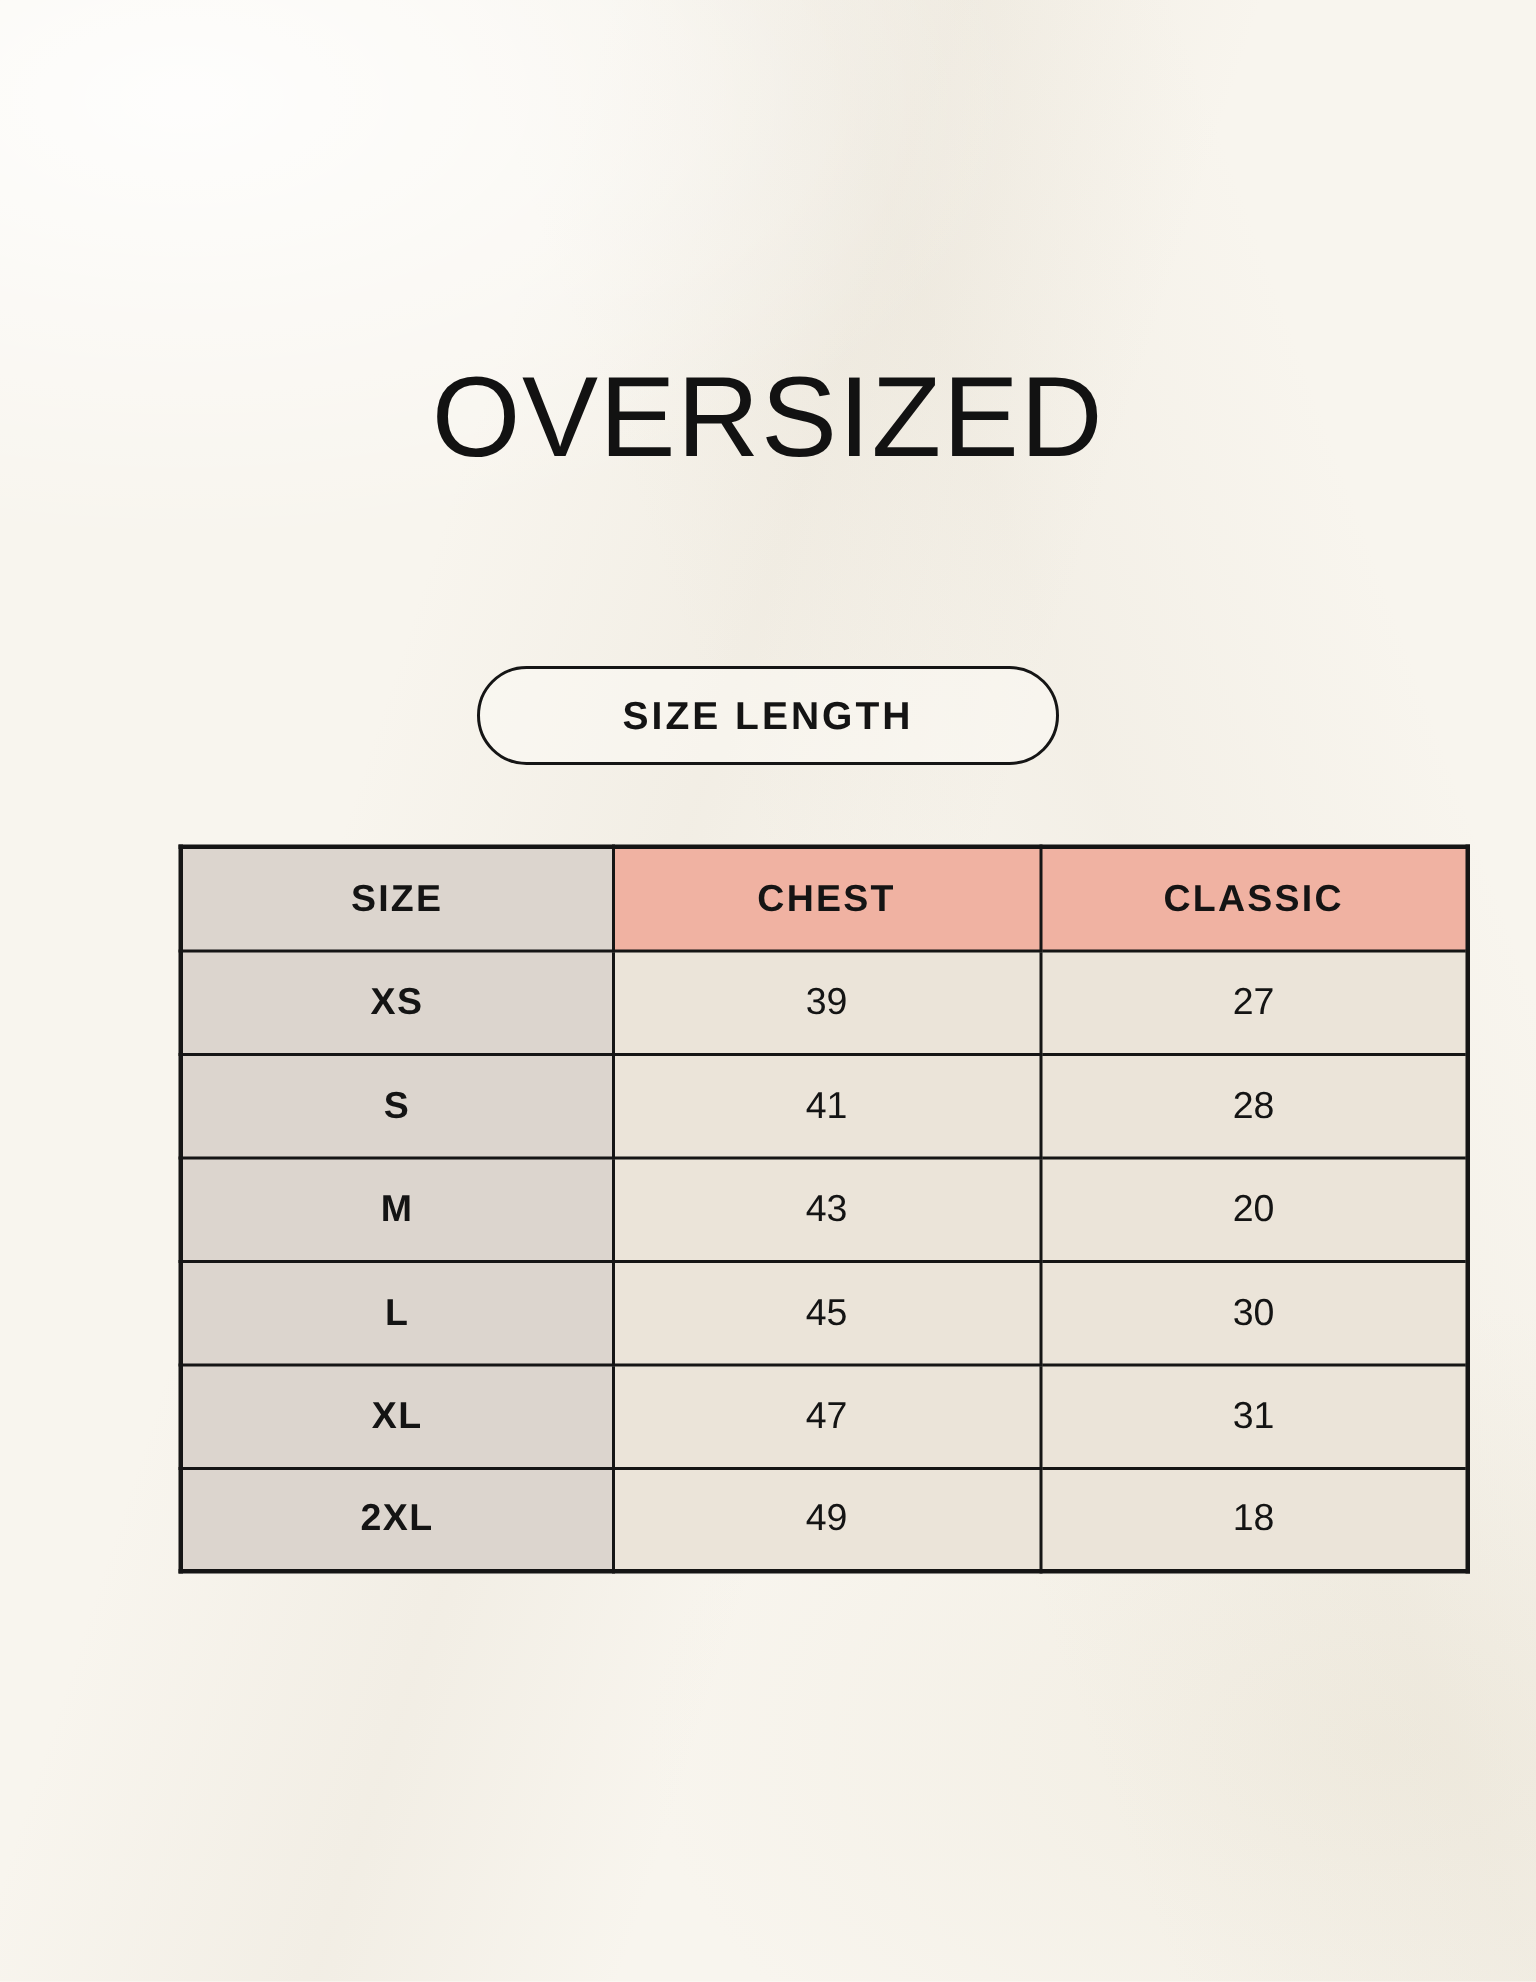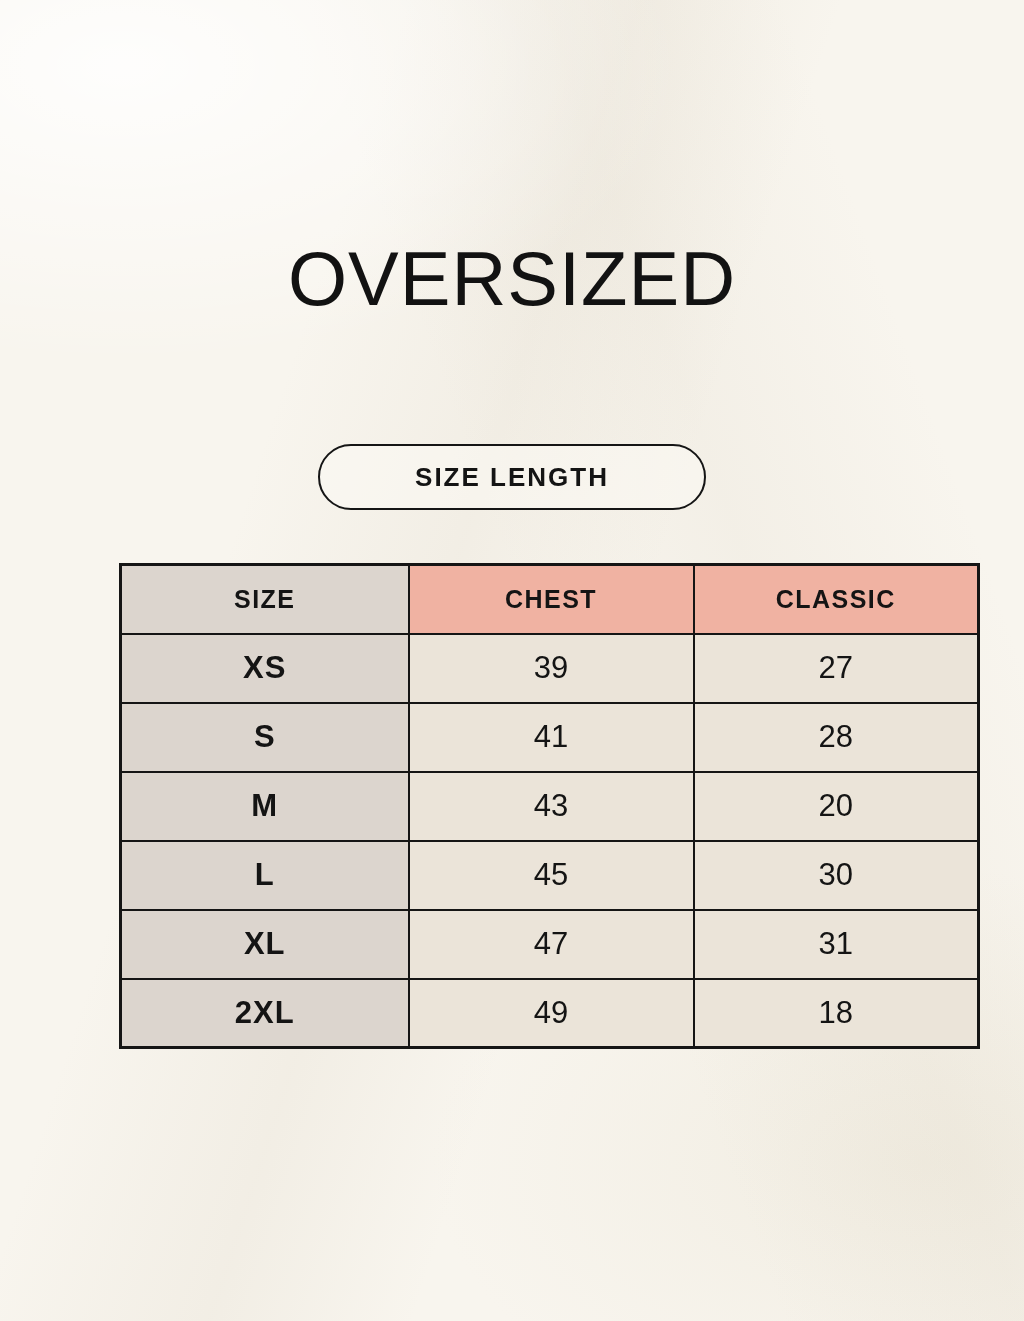--- a/index.html
+++ b/index.html
@@ -51,21 +51,21 @@
   table.size-chart col.c3 { width:285px; }
 
   .size-chart th, .size-chart td {
     border:2.5px solid #151515;
     text-align:center; vertical-align:middle;
   }
   .size-chart thead th {
     height:69px;
     font-size:25px; font-weight:700; letter-spacing:1.5px;
   }
-  .size-chart tbody td { height:69px; font-size:31px; }
+  .size-chart tbody td { height:69px; font-size:25px; }
 
   .cell-gray   { background:#dcd5ce; }
   .cell-accent { background:#f0b2a2; }
   .cell-cream  { background:#ebe4d9; }
   .size-chart tbody td.cell-gray { font-weight:700; letter-spacing:1px; }
   .size-chart tbody td.cell-cream { font-weight:400; }
 
   .footnote {
     position:absolute; top:1054px; right:83px;
     font-size:17px; font-weight:700; letter-spacing:0.4px;

